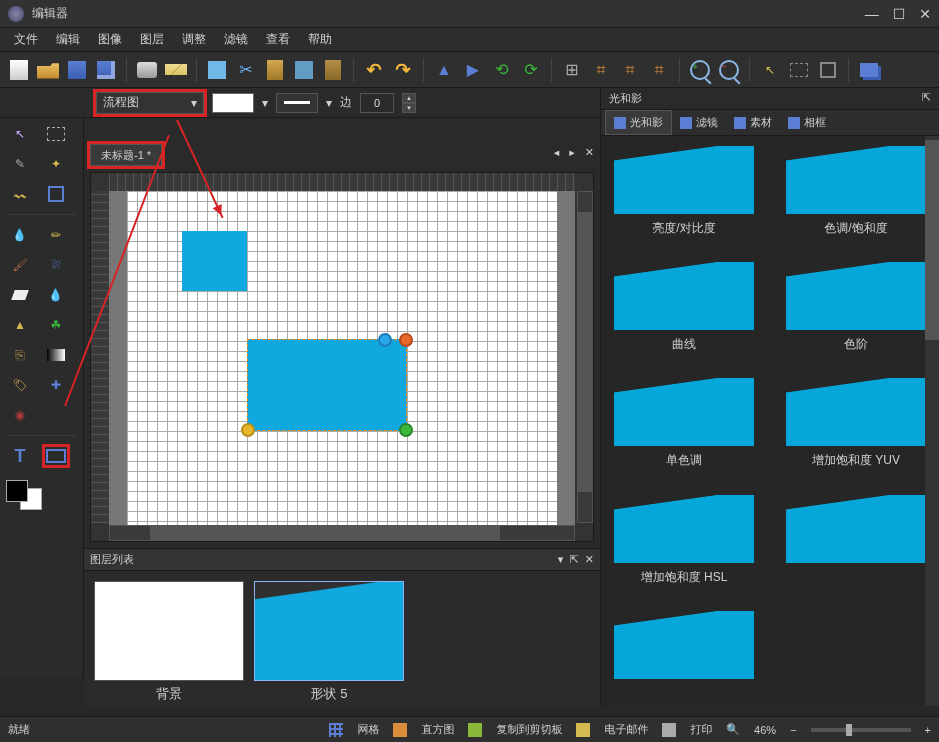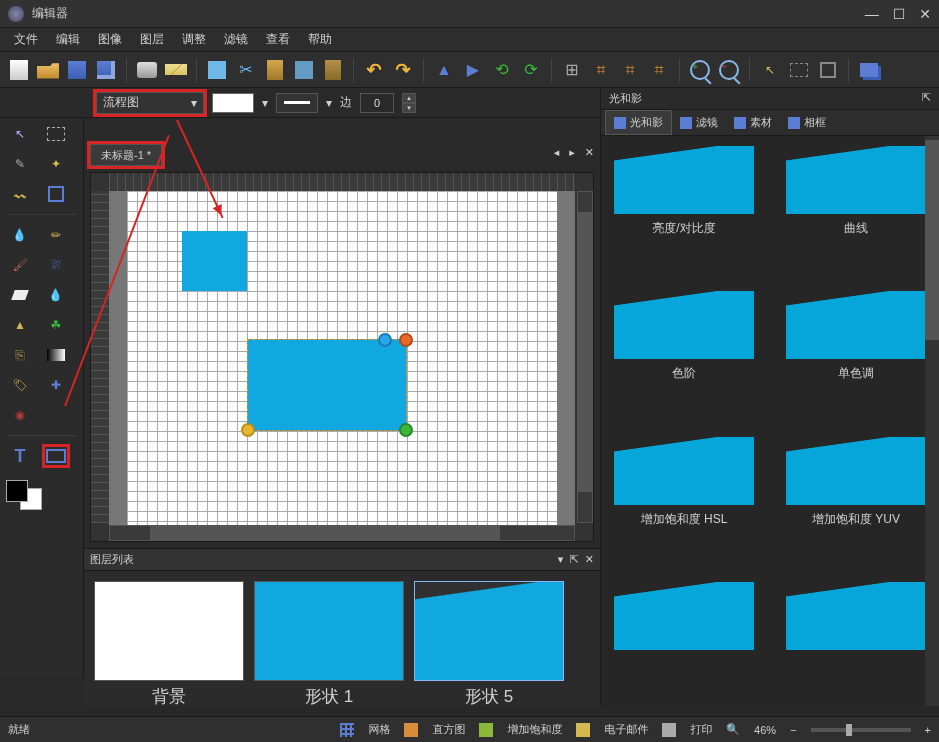--- a/index.html
+++ b/index.html
@@ -94,21 +94,21 @@
 .layers-panel { position:absolute; left:84px; top:548px; width:516px; height:158px; background:#2b2b2b; border-top:1px solid #1a1a1a;}
 .layers-head { height:22px; background:#333; display:flex; align-items:center; padding:0 6px; font-size:11px; border-bottom:1px solid #1a1a1a;}
 .layers-head .sp { flex:1;}
 .layers-body { display:flex; gap:10px; padding:10px; overflow-x:auto;}
 .layer-item { width:150px; text-align:center;}
 .layer-thumb { width:150px; height:100px; border:1px solid #555; margin-bottom:4px;}
 .layer-thumb.white { background:#fff;}
 .layer-thumb.blue { background:#11a7df;}
 .layer-thumb.blue2 { background:linear-gradient(172deg,#303030 14%,#11a7df 15%);}
 .layer-item.sel .layer-thumb { border:1px solid #8ab4f8; background-color:#3a4a5a;}
-.layer-label { font-size:17px;}
+.layer-label { font-size:13px;}
 
 
 .rightpanel { position:absolute; right:0; top:88px; width:339px; height:618px; background:#262626; border-left:1px solid #1a1a1a; display:flex; flex-direction:column;}
 .rp-title { height:22px; padding:3px 8px; font-size:11px; background:#2a2a2a; border-bottom:1px solid #1a1a1a; display:flex; justify-content:space-between;}
 .rp-tabs { height:26px; background:#2d2d2d; display:flex; align-items:center; padding:0 4px; gap:0; border-bottom:1px solid #1a1a1a;}
 .rp-tab { padding:4px 8px; font-size:11px; display:flex; align-items:center; gap:4px; cursor:pointer;}
 .rp-tab.active { background:#3a3a3a; border:1px solid #555;}
 .rp-tab .ticon { width:12px;height:12px;background:#5b7ed4;}
 .rp-grid { flex:1; overflow-y:auto; padding:10px 6px; display:grid; grid-template-columns:1fr 1fr; gap:14px 18px;}
 .effect-item { text-align:center;}
@@ -325,24 +325,20 @@
     <span class="sp"></span>
     <span>▾</span>&nbsp;&nbsp;
     <span>⇱</span>&nbsp;&nbsp;
     <span>✕</span>
   </div>
   <div class="layers-body">
     <div class="layer-item">
       <div class="layer-thumb white"></div>
       <div class="layer-label">背景</div>
     </div>
-    <div class="layer-item">
-      <div class="layer-thumb blue"></div>
-      <div class="layer-label">形状 1</div>
-    </div>
     <div class="layer-item sel">
       <div class="layer-thumb blue2"></div>
       <div class="layer-label">形状 5</div>
     </div>
   </div>
 </div>
 
 <div class="rightpanel">
   <div class="rp-title">
     <span>光和影</span>
@@ -366,37 +362,41 @@
         <span>相框</span>
       </div>
   </div>
   <div class="rp-grid" id="effects-grid">
       <div class="effect-item">
         <div class="effect-thumb"></div>
         <div class="effect-label">亮度/对比度</div>
       </div>
       <div class="effect-item">
         <div class="effect-thumb"></div>
+        <div class="effect-label">色调/饱和度</div>
+      </div>
+      <div class="effect-item">
+        <div class="effect-thumb"></div>
         <div class="effect-label">曲线</div>
       </div>
       <div class="effect-item">
         <div class="effect-thumb"></div>
         <div class="effect-label">色阶</div>
       </div>
       <div class="effect-item">
         <div class="effect-thumb"></div>
         <div class="effect-label">单色调</div>
       </div>
       <div class="effect-item">
         <div class="effect-thumb"></div>
+        <div class="effect-label">增加饱和度 YUV</div>
+      </div>
+      <div class="effect-item">
+        <div class="effect-thumb"></div>
         <div class="effect-label">增加饱和度 HSL</div>
-      </div>
-      <div class="effect-item">
-        <div class="effect-thumb"></div>
-        <div class="effect-label">增加饱和度 YUV</div>
       </div>
       <div class="effect-item">
         <div class="effect-thumb"></div>
         <div class="effect-label"></div>
       </div>
       <div class="effect-item">
         <div class="effect-thumb"></div>
         <div class="effect-label"></div>
       </div>
     </div>
@@ -406,21 +406,21 @@
 </div>
 
 <div class="statusbar">
   <span>就绪</span>
   <span class="sp"></span>
   <span class="stat-icon si-grid"></span>
   <span>网格</span>
   <span class="stat-icon si-hist"></span>
   <span>直方图</span>
   <span class="stat-icon si-clip"></span>
-  <span>增加饱和度</span>
+  <span>复制到剪切板</span>
   <span class="stat-icon si-mail"></span>
   <span>电子邮件</span>
   <span class="stat-icon si-print"></span>
   <span>打印</span>
   <span style="color:#8bb8e8">🔍</span>
   <span>46%</span>
   <span>−</span>
   <div class="zoom-slider">
       <div class="knob"></div>
     </div>

